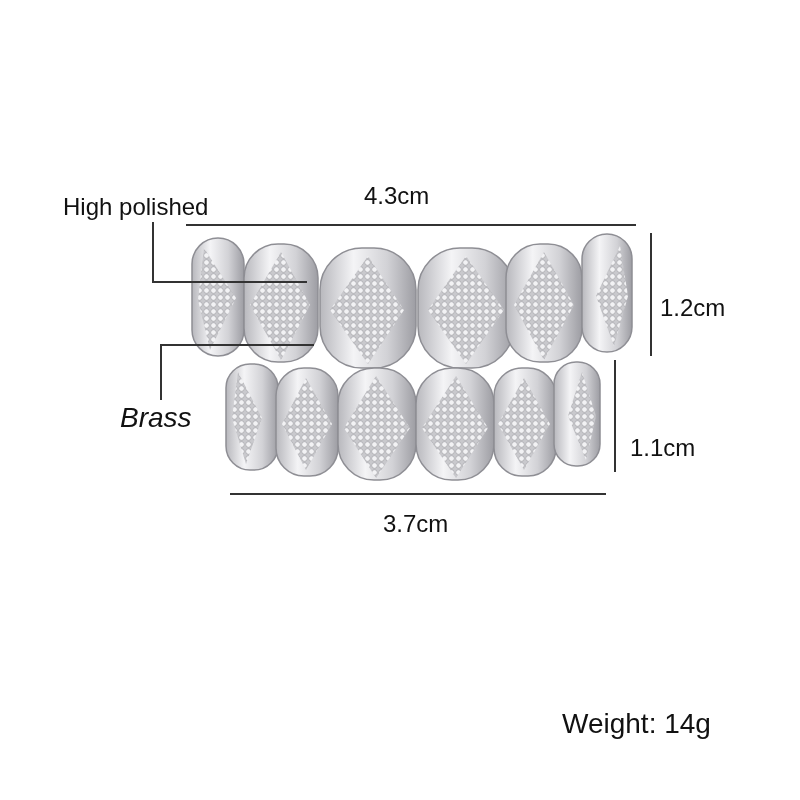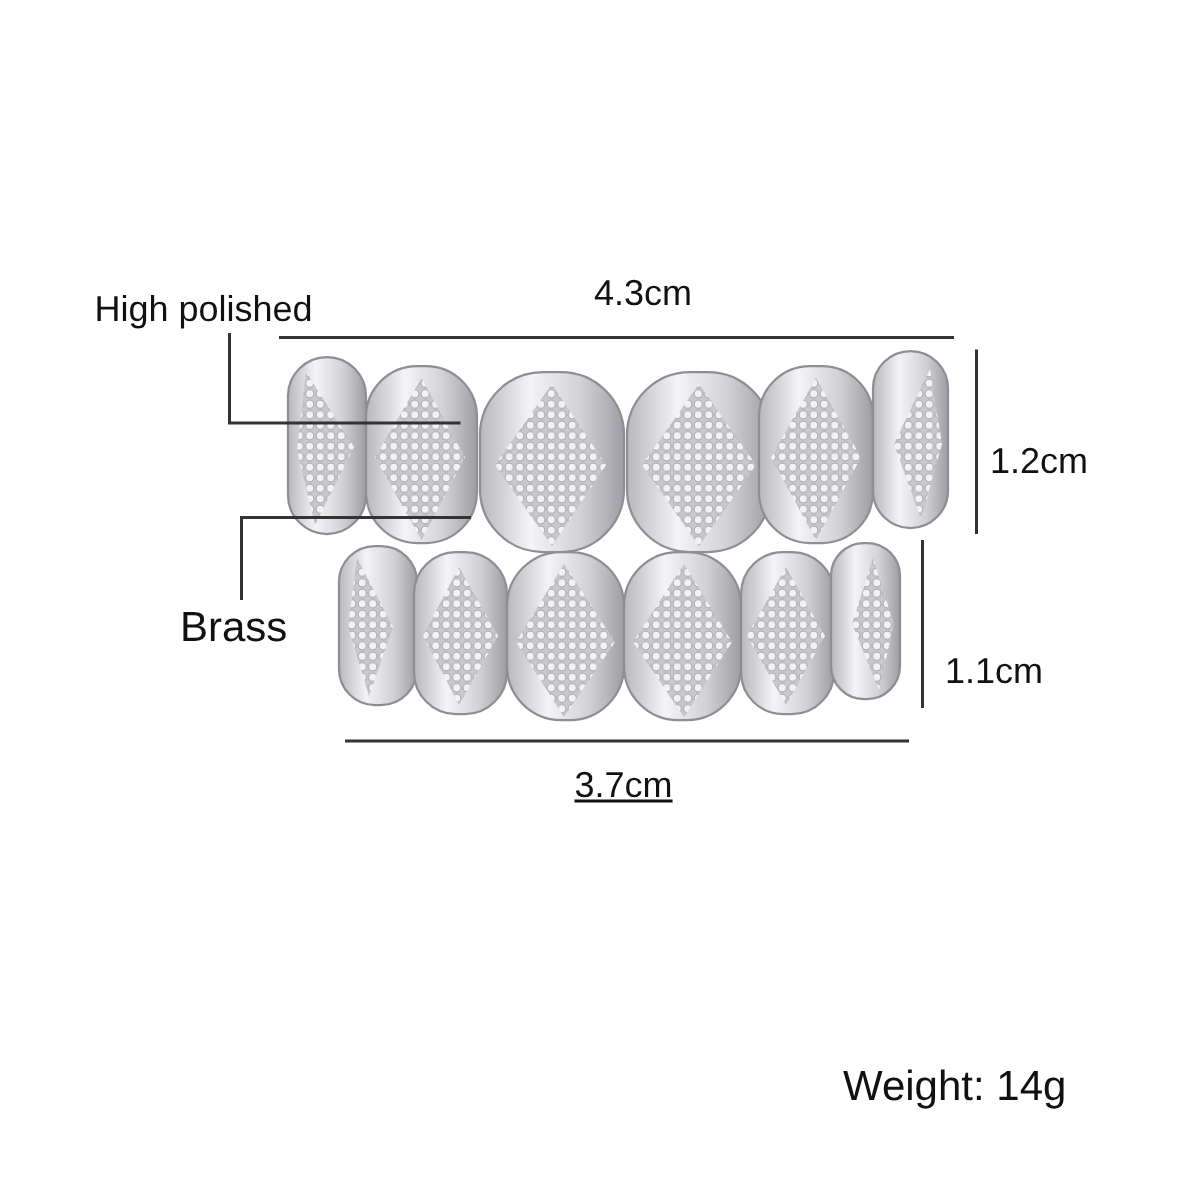--- a/index.html
+++ b/index.html
@@ -85,18 +85,18 @@
 <div class="line" style="left:152px; top:281px; width:155px; height:1.5px;"></div>
 <div class="line" style="left:160px; top:344px; width:154px; height:1.5px;"></div>
 <div class="line" style="left:160px; top:344px; width:1.5px; height:56px;"></div>
 
 <div class="line" style="left:186px; top:224px; width:450px; height:1.5px;"></div>
 <div class="line" style="left:230px; top:493px; width:376px; height:1.5px;"></div>
 <div class="line" style="left:650px; top:233px; width:1.5px; height:123px;"></div>
 <div class="line" style="left:614px; top:360px; width:1.5px; height:112px;"></div>
 
 <div class="lbl" style="left:63px; top:195px;">High polished</div>
-<div class="lbl lbl-lg" style="left:120px; top:404px;">Brass</div>
-<div class="lbl" style="left:396px; top:184px;">4.3cm</div>
-<div class="lbl" style="left:383px; top:512px;text-decoration:underline;">3.7cm</div>
+<div class="lbl lbl-lg" style="left:120px; top:404px;font-style:italic;">Brass</div>
+<div class="lbl" style="left:364px; top:184px;">4.3cm</div>
+<div class="lbl" style="left:383px; top:512px;">3.7cm</div>
 <div class="lbl" style="left:660px; top:284px;margin-top:12px;">1.2cm</div>
 <div class="lbl" style="left:630px; top:405px;margin-top:31px;">1.1cm</div>
 <div class="lbl lbl-lg" style="left:562px; top:710px;">Weight: 14g</div>
 
 </body></html>

